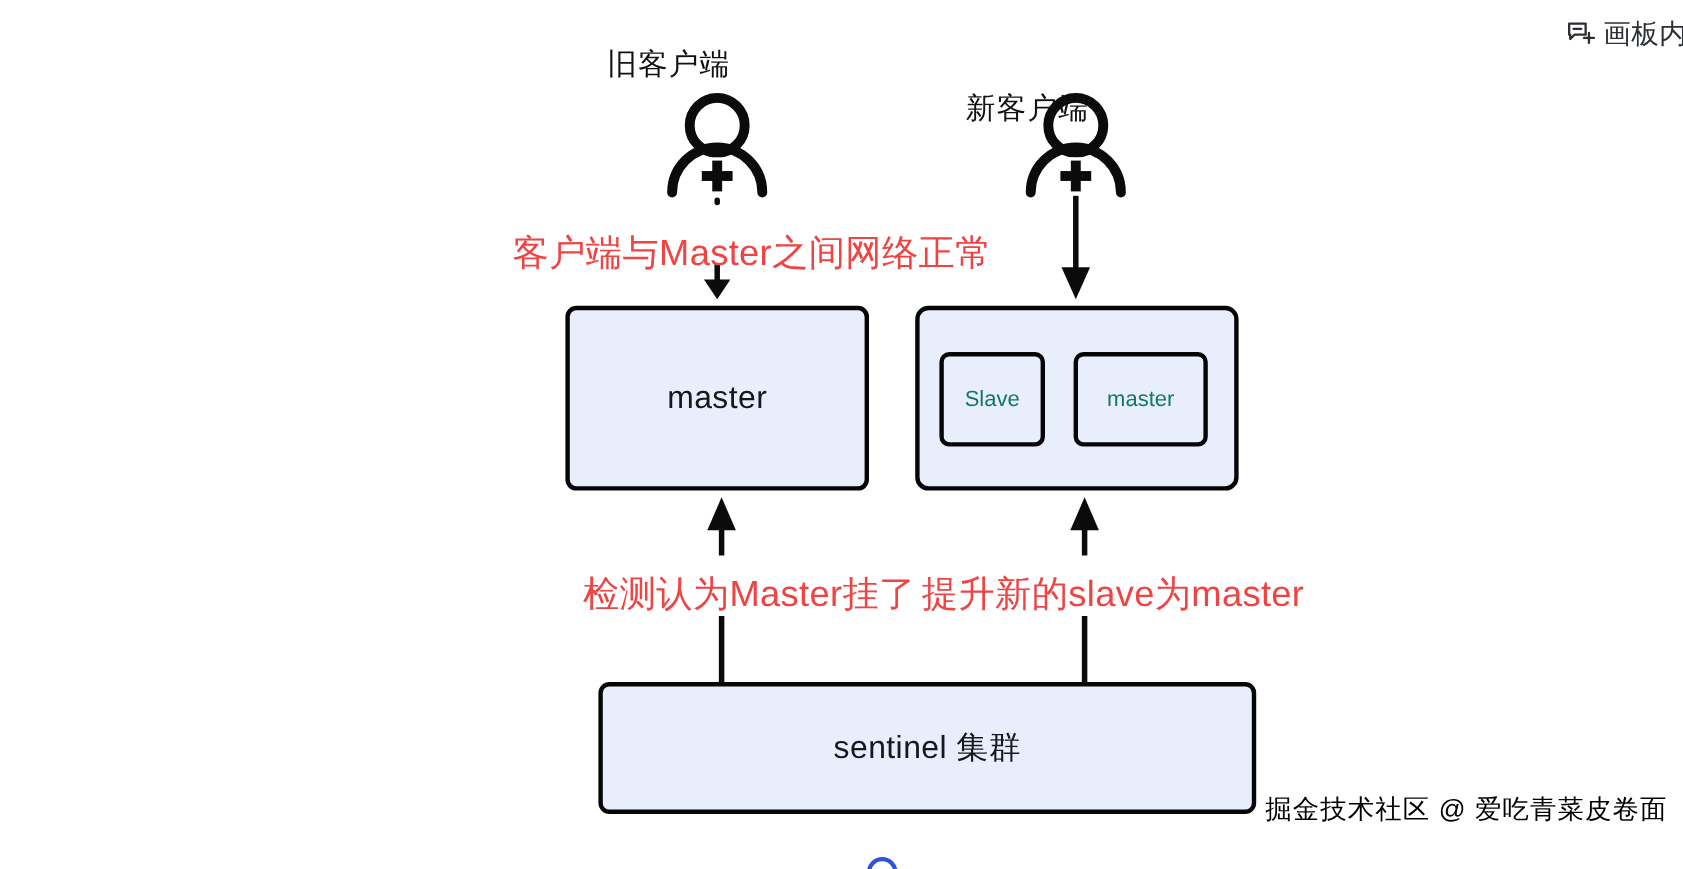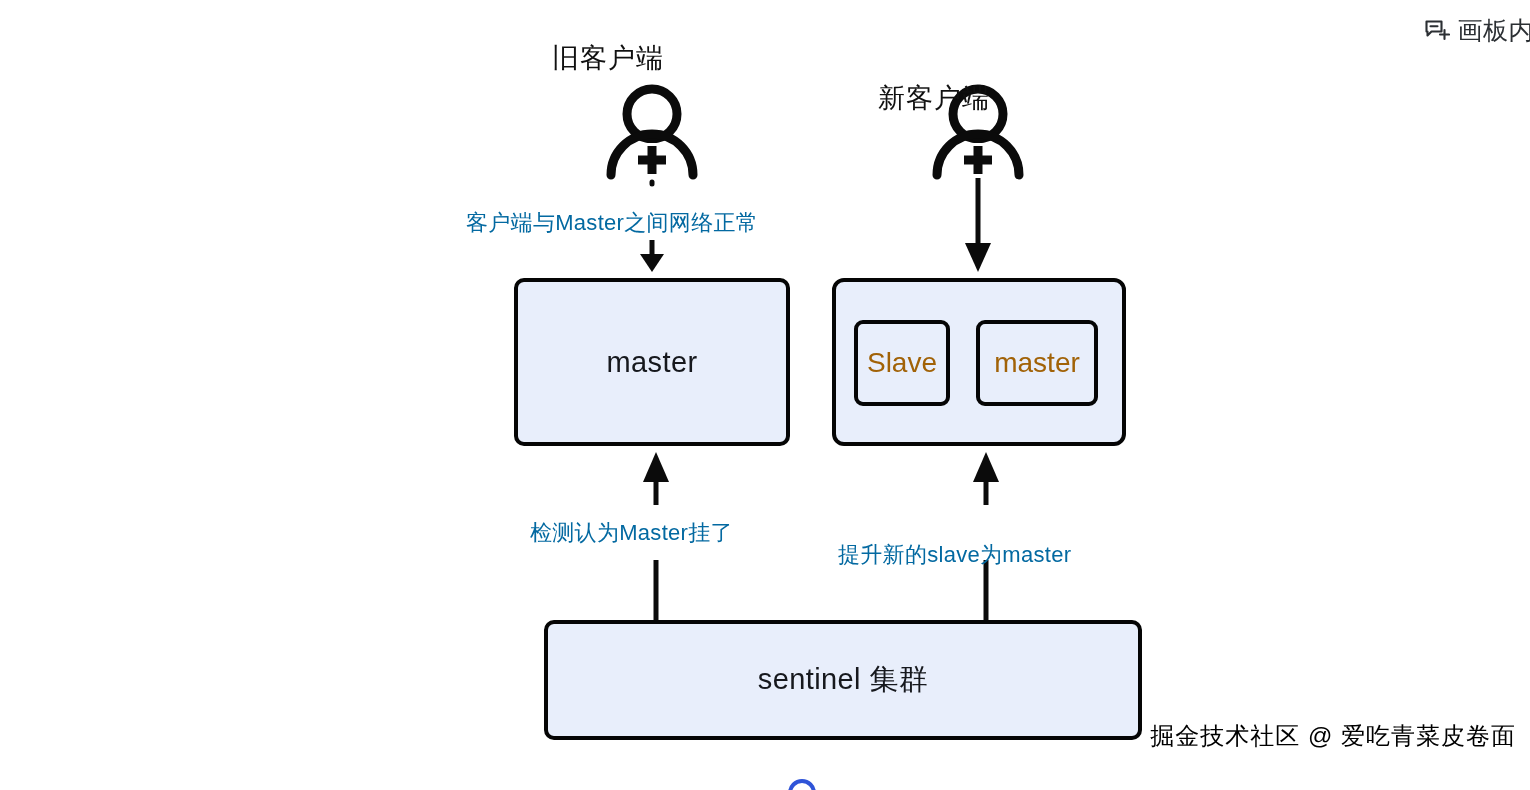--- a/index.html
+++ b/index.html
@@ -75,36 +75,36 @@
     position: absolute;
     box-sizing: border-box;
     background: #e8eefb;
     border: 4px solid #050505;
     border-radius: 9px;
     display: flex;
     align-items: center;
     justify-content: center;
   }
   .inner-label {
-    font-size: 28px;
-    color: #a16207;
+    font-size: 20px;
+    color: #0f766e;
   }
   .group-box {
     position: absolute;
     box-sizing: border-box;
     background: #e8eefb;
     border: 4px solid #050505;
     border-radius: 12px;
   }
 
   
   .edge-label {
     position: absolute;
-    font-size: 22px;
-    color: #0369a1;
+    font-size: 33px;
+    color: #ef4444;
     white-space: nowrap;
     letter-spacing: 0.3px;
   }
 
   
   .watermark {
     position: absolute;
     right: 14px;
     bottom: 38px;
     font-size: 24px;
@@ -203,21 +203,21 @@
     <div class="inner-box" style="left:18px; top:38px; width:96px; height:86px;">
       <span class="inner-label">Slave</span>
     </div>
     <div class="inner-box" style="left:140px; top:38px; width:122px; height:86px;">
       <span class="inner-label">master</span>
     </div>
   </div>
 
   <div class="edge-label" style="left:530px; top:518px;text-align:center;">检测认为Master挂了</div>
 
-  <div class="edge-label" style="left:838px; top:540px;">提升新的slave为master</div>
+  <div class="edge-label" style="left:838px; top:518px;">提升新的slave为master</div>
 
   <div class="box" style="left:544px; top:620px; width:598px; height:120px;text-align:center;">
     <span class="box-label">sentinel 集群</span>
   </div>
 
   <div class="watermark">掘金技术社区 @ 爱吃青菜皮卷面</div>
 
   <div class="bottom-dot"></div>
 
 </div>

